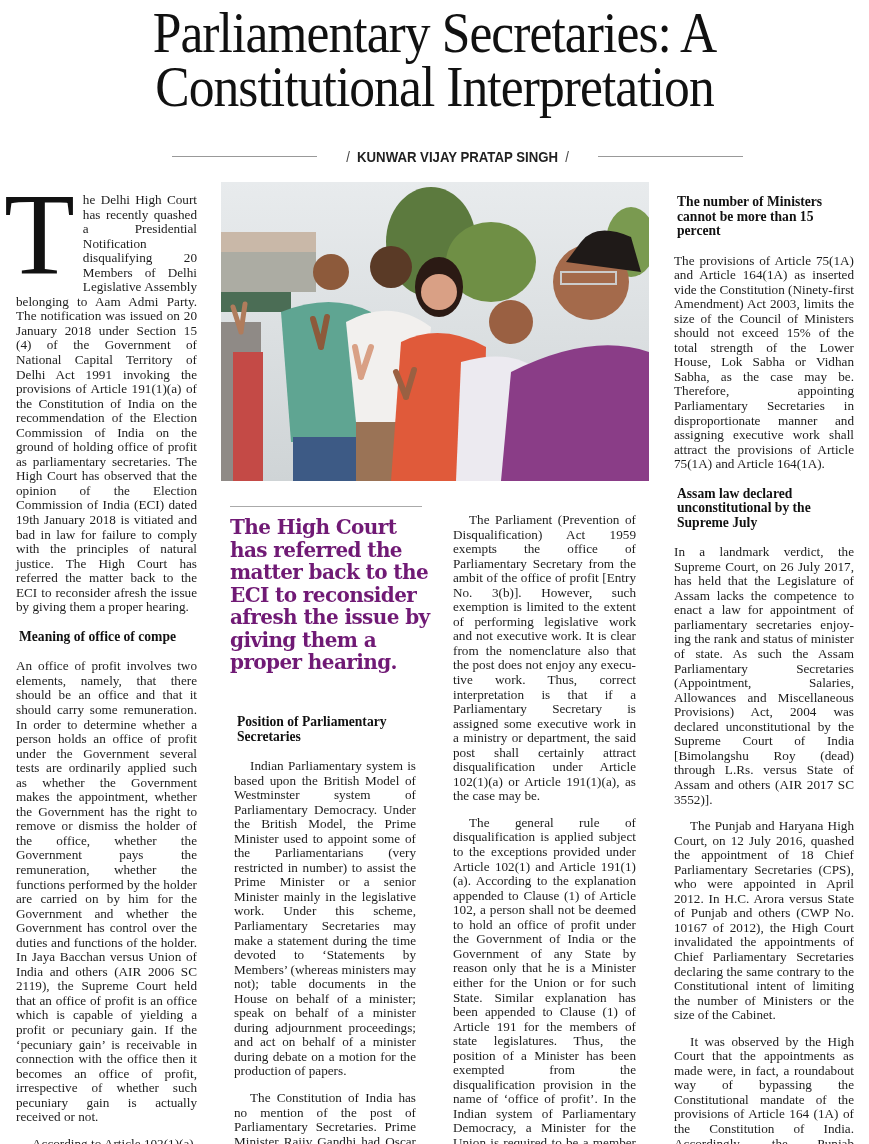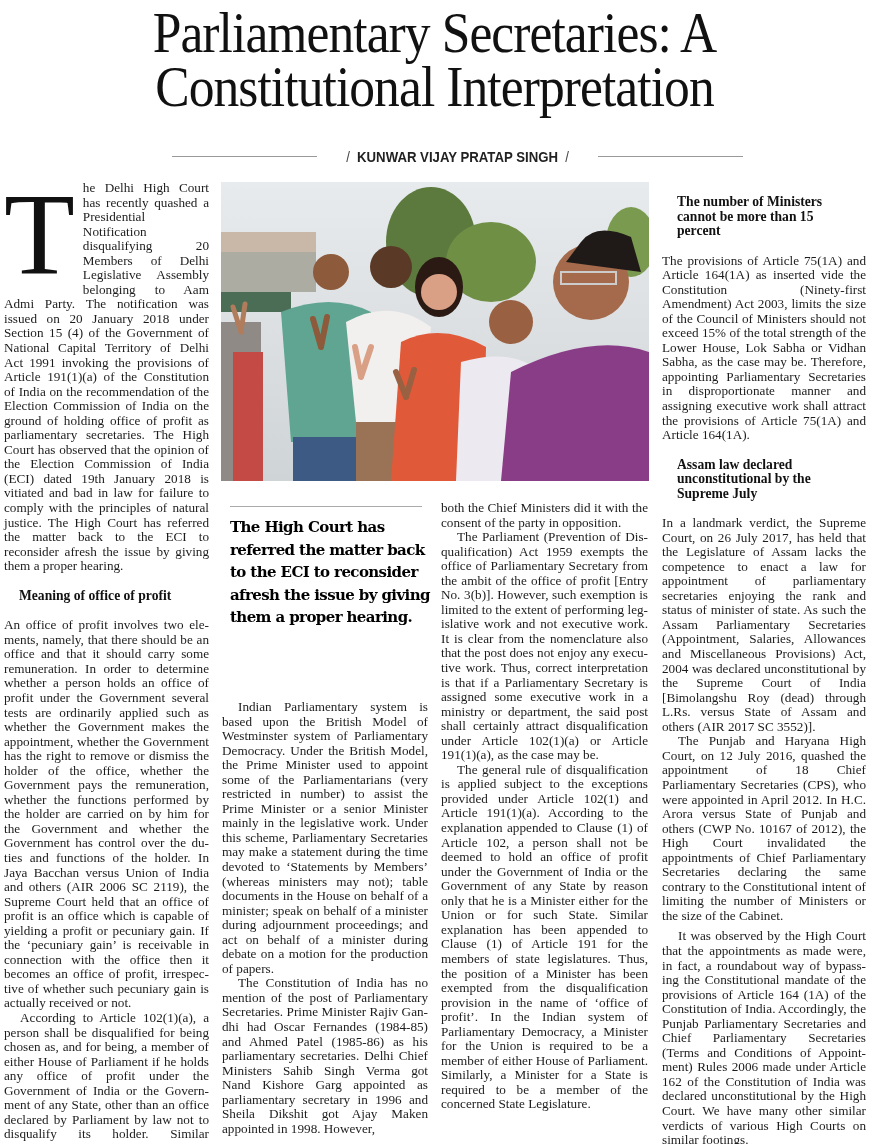--- a/index.html
+++ b/index.html
@@ -21,21 +21,21 @@
   .byline {
     font-family: "Liberation Sans", sans-serif; font-weight: bold; font-size: 15px;
     color: #222; letter-spacing: 0px; transform: scaleX(0.88);
   }
   .byline .slash { font-weight: normal; color: #444; margin: 0 4px; }
 
   .col {
     position: absolute; font-size: 13.2px; line-height: 14.55px;
     text-align: justify; hyphens: manual; color: #1c1c1c;
   }
-  .col p { margin: 0; }
+  .col p { margin: 12px; }
   .col p.ind { text-indent: 16px; font-family: Liberation Serif, serif; }
   .col h3 {
     margin: 15px; font-size: 13.6px; line-height: 14.5px; font-weight: bold; color: #111;
     text-align: left;
   }
   .col h3.gap { margin-top: 15px; }
   .col1 { left: 4px; top: 181px; width: 205px; }
   .col2 { left: 222px; top: 700px; width: 206px; }
   .col3 { left: 441px; top: 501px; width: 207px; }
   .col4 { left: 662px; top: 180px; width: 204px; }
@@ -45,22 +45,22 @@
     margin: 2px 8px 0 0; padding-top: 6px; color: #111; font-family: "Liberation Serif", serif;
   }
 
   .photo {
     position: absolute; left: 221px; top: 182px; width: 428px; height: 299px;
     overflow: hidden; background: #d9dde0;
   }
   .pullquote-rule { position: absolute; left: 230px; top: 506px; width: 192px; height: 1px; background: #aaa; }
   .pullquote {
     position: absolute; left: 230px; top: 516px; width: 200px;
-    font-family: "DejaVu Serif", serif; font-weight: bold; font-size: 15px; line-height: 22.5px;
-    color: #000000; letter-spacing: -0.6px;
+    font-family: "DejaVu Serif", serif; font-weight: bold; font-size: 20px; line-height: 22.5px;
+    color: #701a75; letter-spacing: -0.6px;
   }
 </style>
 </head>
 <body>
 
 <h1 class="headline">
   <span>Parliamentary Secretaries: A</span><br>
   <span>Constitutional Interpretation</span>
 </h1>
 
@@ -70,21 +70,21 @@
     <span class="slash">/</span>
     <span>KUNWAR VIJAY PRATAP SINGH</span>
     <span class="slash">/</span>
   </div>
   <div class="byline-rule"></div>
 </div>
 
 <div class="col col1">
   <span class="dropcap">T</span>
   <p>he Delhi High Court has recently quashed a Presidential Notification disqualifying 20 Members of Delhi Legislative Assembly belonging to Aam Admi Party. The notification was issued on 20 January 2018 under Section 15 (4) of the Government of National Capital Territory of Delhi Act 1991 invoking the provisions of Article 191(1)(a) of the Constitution of India on the recommendation of the Election Commission of India on the ground of holding office of profit as parliamentary secretaries. The High Court has observed that the opinion of the Election Commission of India (ECI) dated 19th January 2018 is vitiated and bad in law for failure to comply with the principles of natural justice. The High Court has referred the matter back to the ECI to reconsider afresh the issue by giving them a proper hearing.</p>
-  <h3 class="gap">Meaning of office of profit</h3>
+  <h3 class="gap">Meaning of office of compe</h3>
   <p>An office of profit involves two ele­ments, namely, that there should be an office and that it should carry some remuneration. In order to determine whether a person holds an office of profit under the Government several tests are ordinarily applied such as whether the Government makes the appointment, whether the Government has the right to remove or dismiss the holder of the office, whether the Government pays the remuneration, whether the functions performed by the holder are carried on by him for the Government and whether the Government has control over the du­ties and functions of the holder. In Jaya Bacchan versus Union of India and others (AIR 2006 SC 2119), the Supreme Court held that an office of profit is an office which is capable of yielding a profit or pecuniary gain. If the ‘pecuniary gain’ is receivable in connection with the office then it becomes an office of profit, irrespec­tive of whether such pecuniary gain is actually received or not.</p>
   <p class="ind">According to Article 102(1)(a), a person shall be disqualified for being chosen as, and for being, a member of either House of Parliament if he holds any office of profit under the Government of India or the Govern­ment of any State, other than an office declared by Parliament by law not to disqualify its holder. Similar provisions are there under Article 191(1)(a) for the members of the Legislative Assembly or Legislative Council of a State.</p>
 </div>
 
 <div class="photo">
   <svg width="428" height="299" viewBox="0 0 428 299">
     <defs>
       <linearGradient id="sky" x1="0" y1="0" x2="0" y2="1">
         <stop offset="0" stop-color="#e8ebed"></stop>
         <stop offset="1" stop-color="#cfd4d6"></stop>
@@ -127,26 +127,26 @@
     <path d="M100,165 l-8,-28 m8,28 l6,-30" stroke="#8d5a3b" stroke-width="6" stroke-linecap="round" fill="none"></path>
     <path d="M140,195 l-6,-30 m6,30 l10,-30" stroke="#d9a085" stroke-width="6" stroke-linecap="round" fill="none"></path>
     <path d="M185,215 l-10,-25 m10,25 l8,-27" stroke="#9a6042" stroke-width="6" stroke-linecap="round" fill="none"></path>
   </svg>
 </div>
 
 <div class="pullquote-rule"></div>
 <div class="pullquote">The High Court has referred the matter back to the ECI to reconsider afresh the issue by giving them a proper hearing.</div>
 
 <div class="col col2">
+  <h3>Position of Parliamentary Secre­taries</h3>
   <p class="ind">Indian Parliamentary system is based upon the British Model of Westminster system of Parliamentary Democracy. Under the British Model, the Prime Minister used to appoint some of the Parliamentarians (very restricted in number) to assist the Prime Minis­ter or a senior Minister mainly in the legislative work. Under this scheme, Parliamentary Secretaries may make a statement during the time devoted to ‘Statements by Members’ (whereas ministers may not); table documents in the House on behalf of a minister; speak on behalf of a minister during adjournment proceedings; and act on behalf of a minister during debate on a motion for the production of papers.</p>
   <p class="ind">The Constitution of India has no mention of the post of Parliamentary Secretaries. Prime Minister Rajiv Gan­dhi had Oscar Fernandes (1984-85) and Ahmed Patel (1985-86) as his parliamen­tary secretaries. Delhi Chief Ministers Sahib Singh Verma got Nand Kishore Garg appointed as parliamentary secre­tary in 1996 and Sheila Dikshit got Ajay Maken appointed in 1998. However,</p>
 </div>
 
 <div class="col col3">
-  <p>both the Chief Ministers did it with the consent of the party in opposition.</p>
   <p class="ind">The Parliament (Prevention of Dis­qualification) Act 1959 exempts the office of Parliamentary Secretary from the ambit of the office of profit [Entry No. 3(b)]. However, such exemption is limited to the extent of performing leg­islative work and not executive work. It is clear from the nomenclature also that the post does not enjoy any execu­tive work. Thus, correct interpretation is that if a Parliamentary Secretary is assigned some executive work in a ministry or department, the said post shall certainly attract disqualification under Article 102(1)(a) or Article 191(1)(a), as the case may be.</p>
   <p class="ind">The general rule of disqualifica­tion is applied subject to the excep­tions provided under Article 102(1) and Article 191(1)(a). According to the explanation appended to Clause (1) of Article 102, a person shall not be deemed to hold an office of profit under the Government of India or the Government of any State by reason only that he is a Minister either for the Union or for such State. Similar explanation has been appended to Clause (1) of Article 191 for the members of state legislatures. Thus, the position of a Minister has been exempted from the disqualification provision in the name of ‘office of profit’. In the Indian system of Parliamentary Democracy, a Minister for the Union is required to be a member of either House of Parliament. Similarly, a Minister for a State is required to be a member of the concerned State Legislature.</p>
 </div>
 
 <div class="col col4">
   <h3>The number of Ministers cannot be more than 15 percent</h3>
   <p>The provisions of Article 75(1A) and Article 164(1A) as inserted vide the Constitution (Ninety-first Amendment) Act 2003, limits the size of the Council of Ministers should not exceed 15% of the total strength of the Lower House, Lok Sabha or Vidhan Sabha, as the case may be. Therefore, appointing Parliamentary Secretaries in dispropor­tionate manner and assigning execu­tive work shall attract the provisions of Article 75(1A) and Article 164(1A).</p>
   <h3 class="gap">Assam law declared unconstitu­tional by the Supreme July</h3>
   <p>In a landmark verdict, the Supreme Court, on 26 July 2017, has held that the Legislature of Assam lacks the compe­tence to enact a law for appointment of parliamentary secretaries enjoy­ing the rank and status of minister of state. As such the Assam Parliamentary Secretaries (Appointment, Salaries, Allowances and Miscellaneous Provi­sions) Act, 2004 was declared uncon­stitutional by the Supreme Court of India [Bimolangshu Roy (dead) through L.Rs. versus State of Assam and others (AIR 2017 SC 3552)].</p>
   <p class="ind">The Punjab and Haryana High Court, on 12 July 2016, quashed the appoint­ment of 18 Chief Parliamentary Secre­taries (CPS), who were appointed in April 2012. In H.C. Arora versus State of Punjab and others (CWP No. 10167 of 2012), the High Court invalidated the appointments of Chief Parliamentary Secretaries declaring the same contrary to the Constitutional intent of limiting the number of Ministers or the size of the Cabinet.</p>

